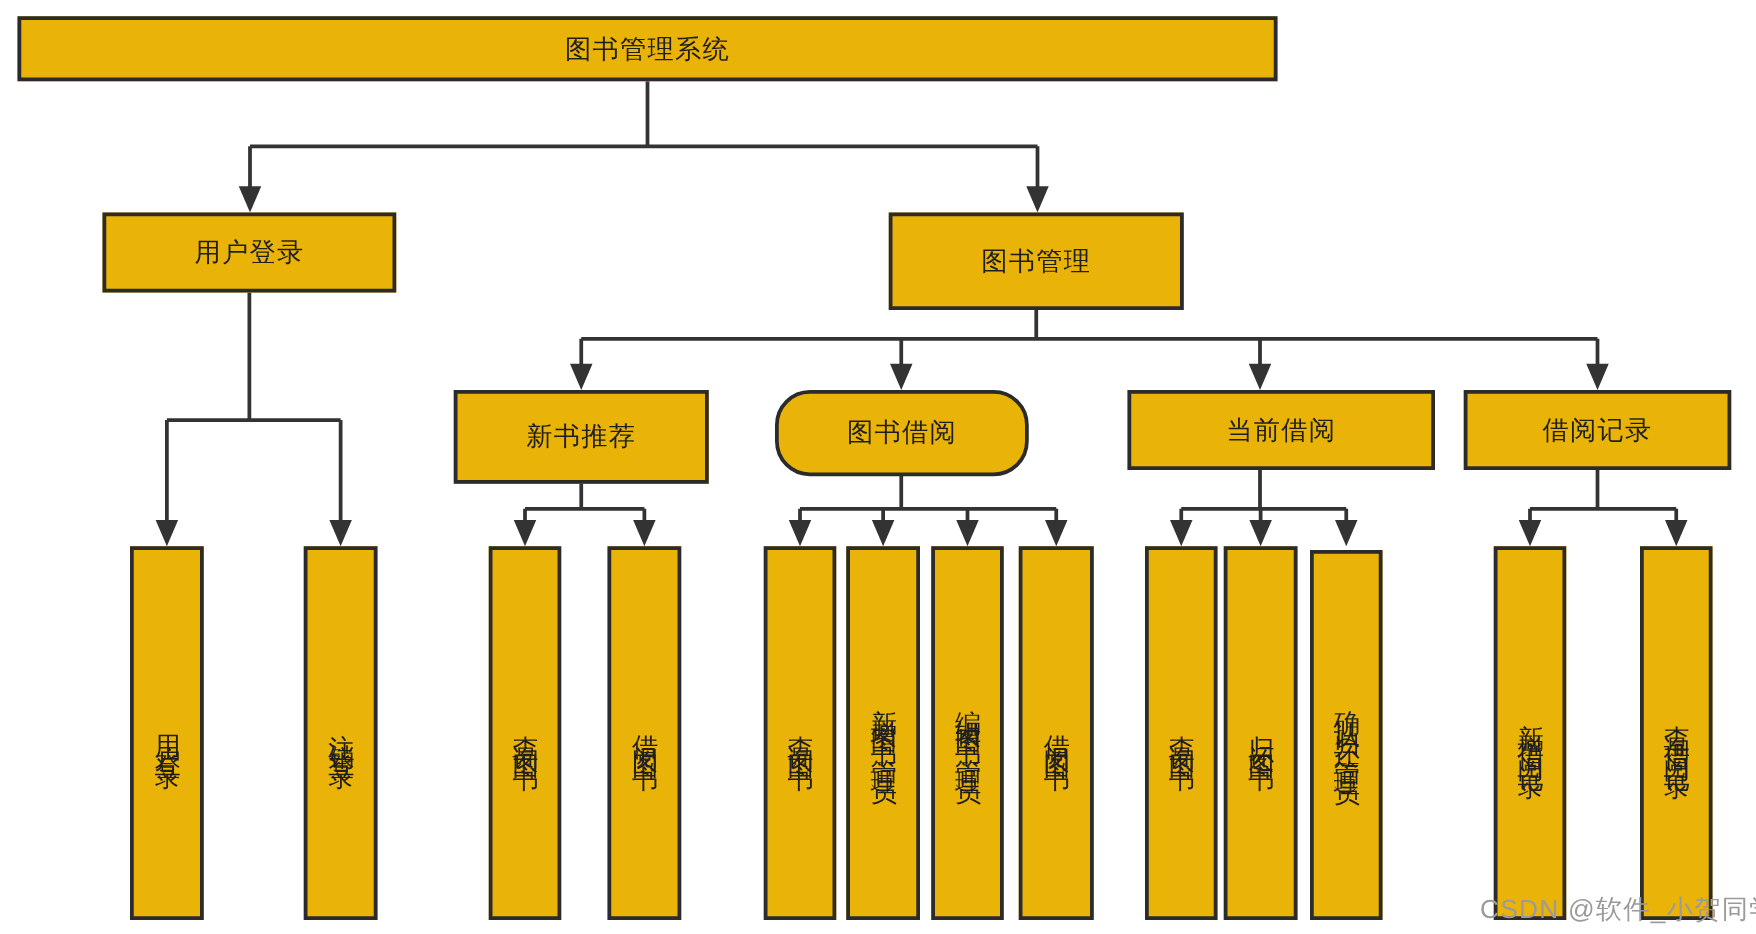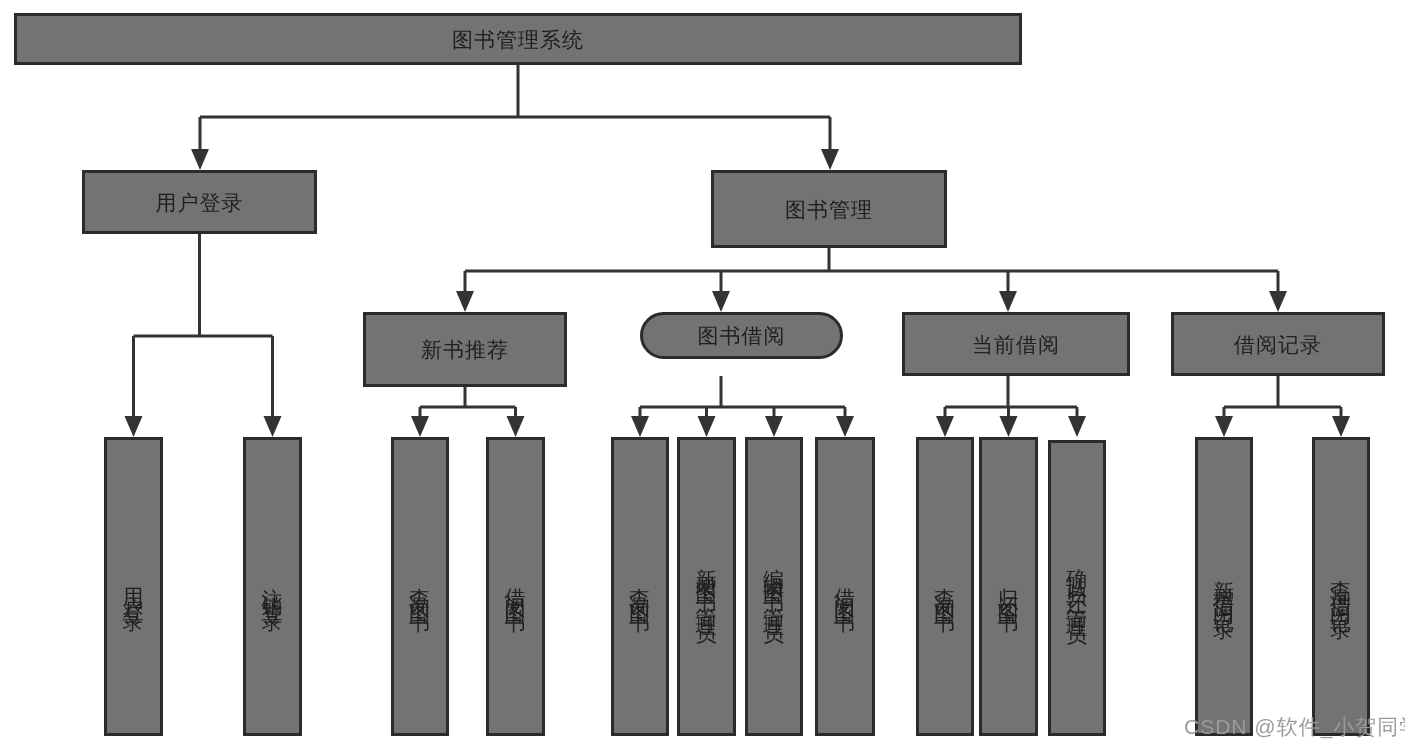--- a/index.html
+++ b/index.html
@@ -15,21 +15,21 @@
   .connectors {
     position: absolute;
     left: 0; top: 0;
     width: 1405px; height: 747px;
     pointer-events: none;
   }
   .node {
     position: absolute;
     box-sizing: border-box;
     border: 3px solid #2b2b2b;
-    background: #737373;
+    background: #eab308;
     display: flex;
     align-items: center;
     justify-content: center;
     text-align: center;
   }
   .node .hlabel {
     font-size: 21px;
     letter-spacing: 1px;
     white-space: nowrap;
     line-height: 1;
@@ -104,24 +104,24 @@
   <div class="node" style="left:82px; top:170px; width:235px; height:64px;">
     <span class="hlabel">用户登录</span>
   </div>
   <div class="node" style="left:711px; top:170px; width:236px; height:78px;">
     <span class="hlabel">图书管理</span>
   </div>
 
   <div class="node" style="left:363px; top:312px; width:204px; height:75px;">
     <span class="hlabel">新书推荐</span>
   </div>
-  <div class="node" style="left:640px; top:312px; width:203px; height:47px;border-radius:28px;">
+  <div class="node" style="left:620px; top:312px; width:203px; height:69px;border-radius:28px;">
     <span class="hlabel">图书借阅</span>
   </div>
-  <div class="node" style="left:902px; top:312px; width:228px; height:64px;">
+  <div class="node" style="left:902px; top:312px; width:246px; height:64px;">
     <span class="hlabel">当前借阅</span>
   </div>
   <div class="node" style="left:1171px; top:312px; width:214px; height:64px;">
     <span class="hlabel">借阅记录</span>
   </div>
 
   <div class="node v" style="left:104px; top:437px; width:59px; height:299px;">
     <span class="vlabel">用户登录</span>
   </div>
   <div class="node v" style="left:243px; top:437px; width:59px; height:299px;">

